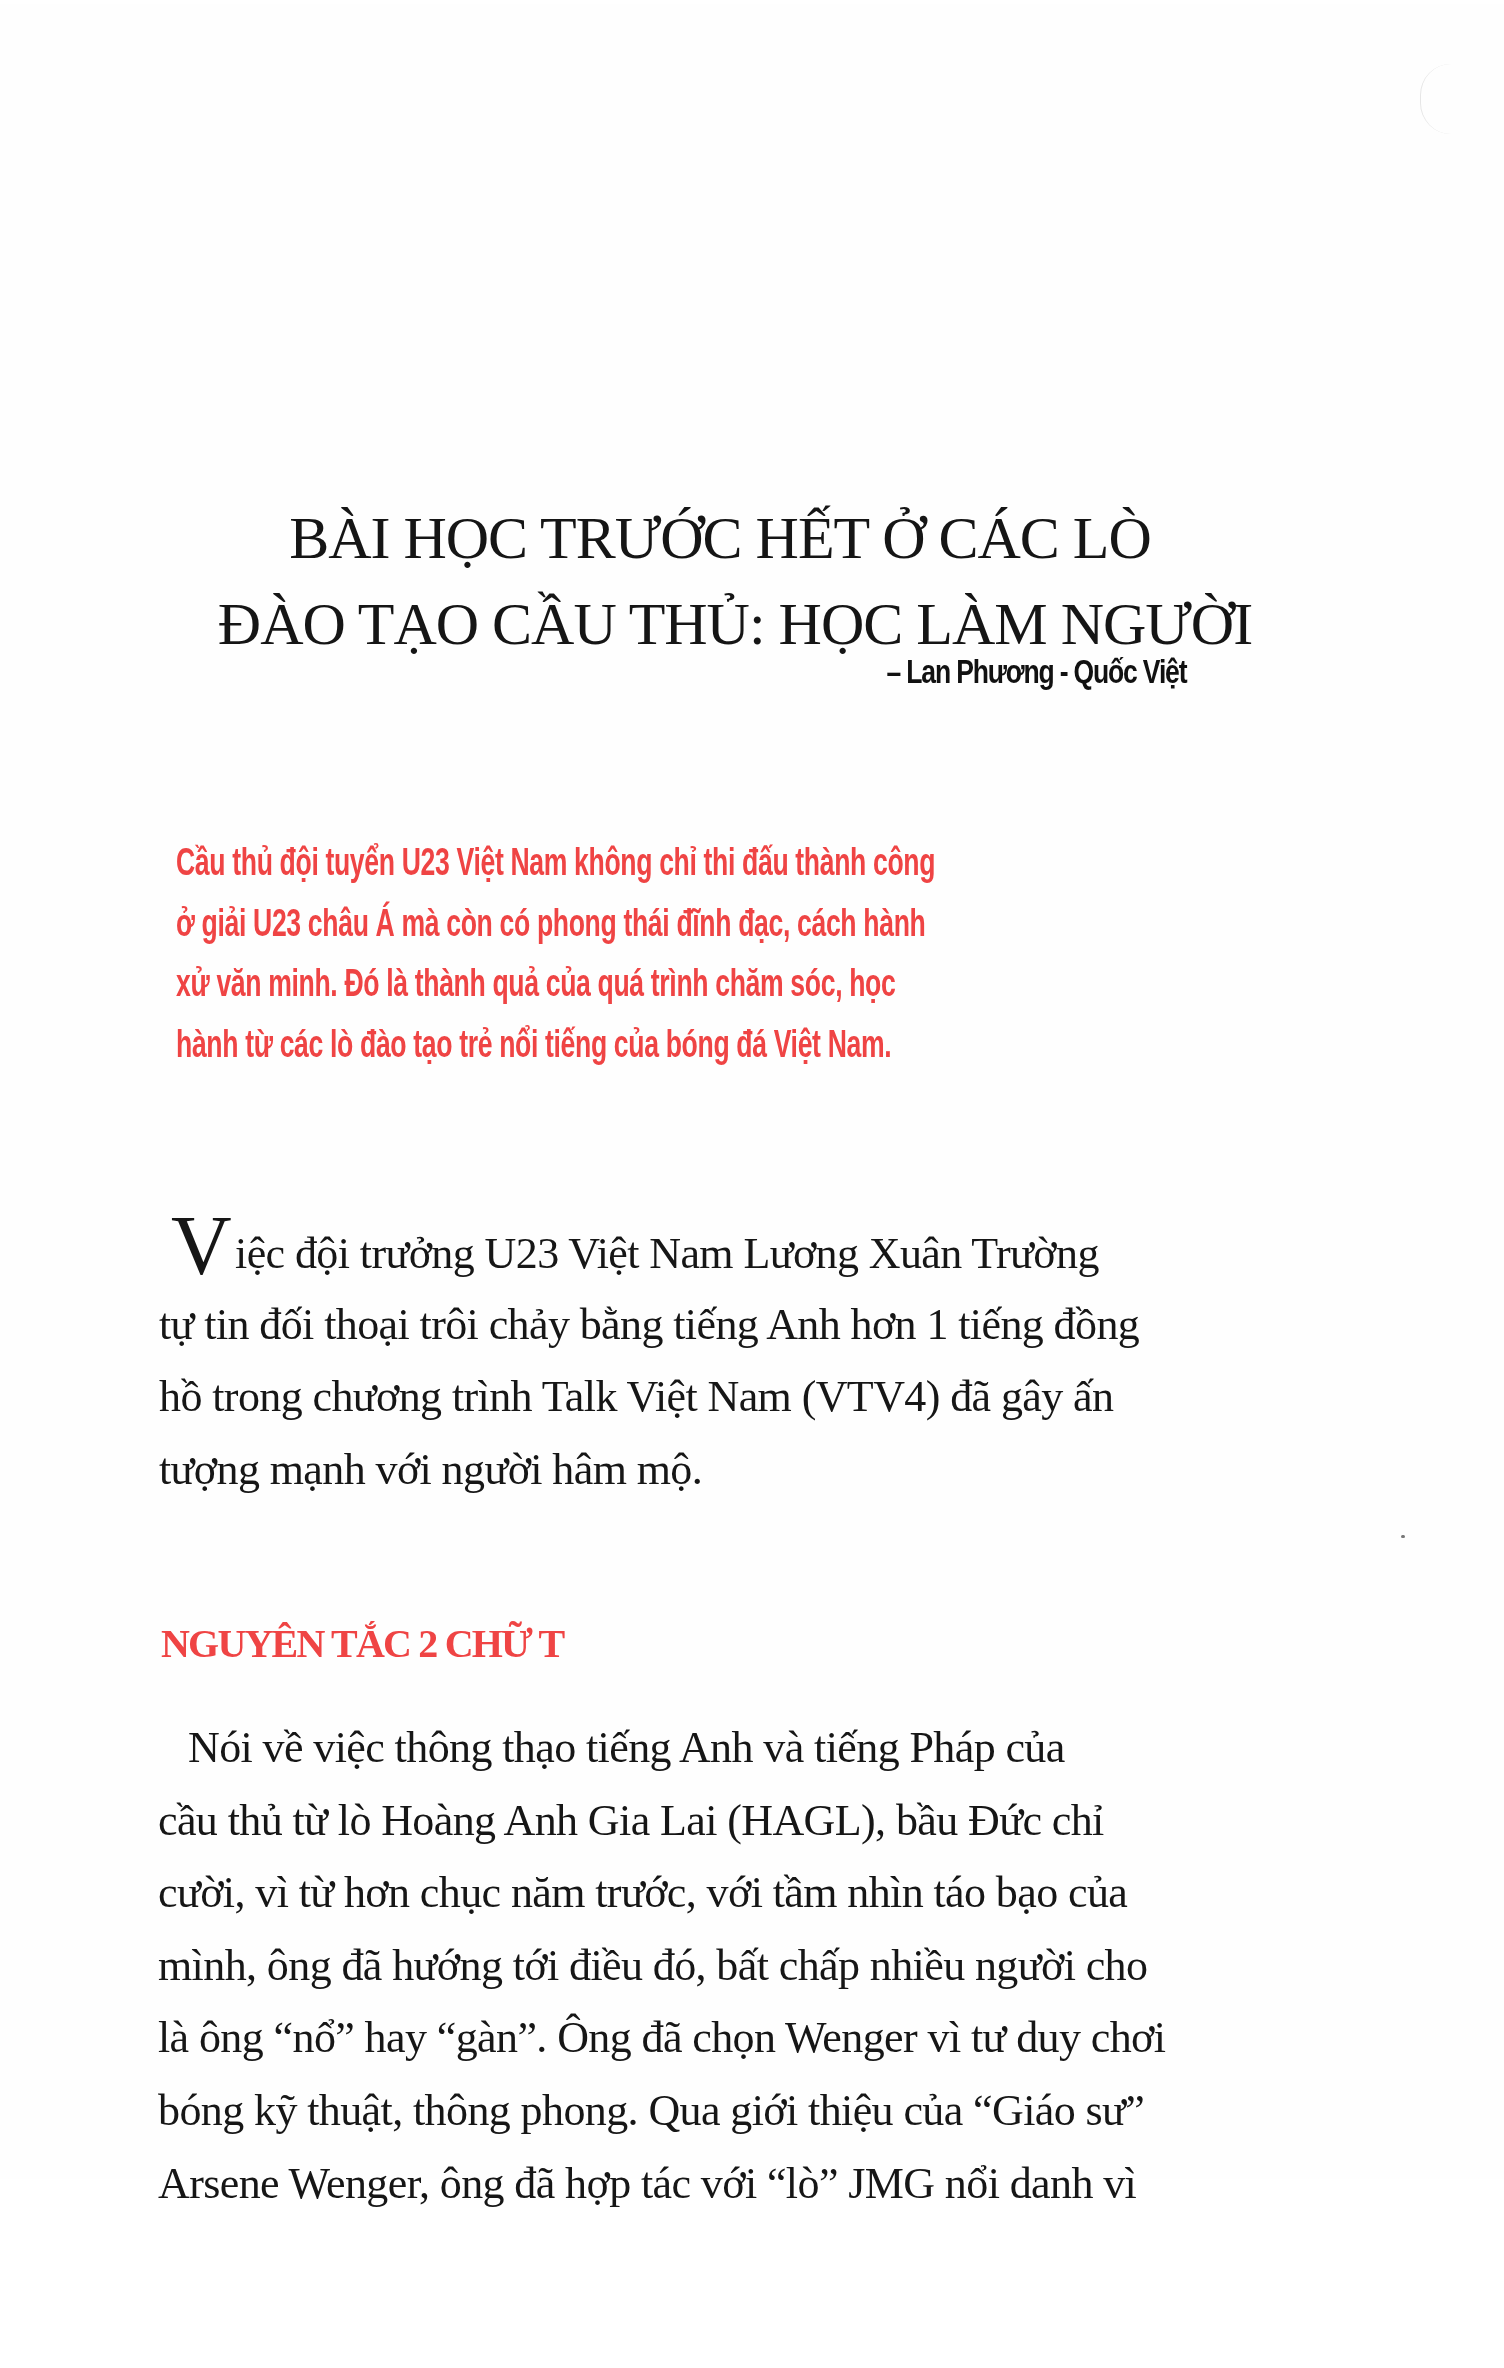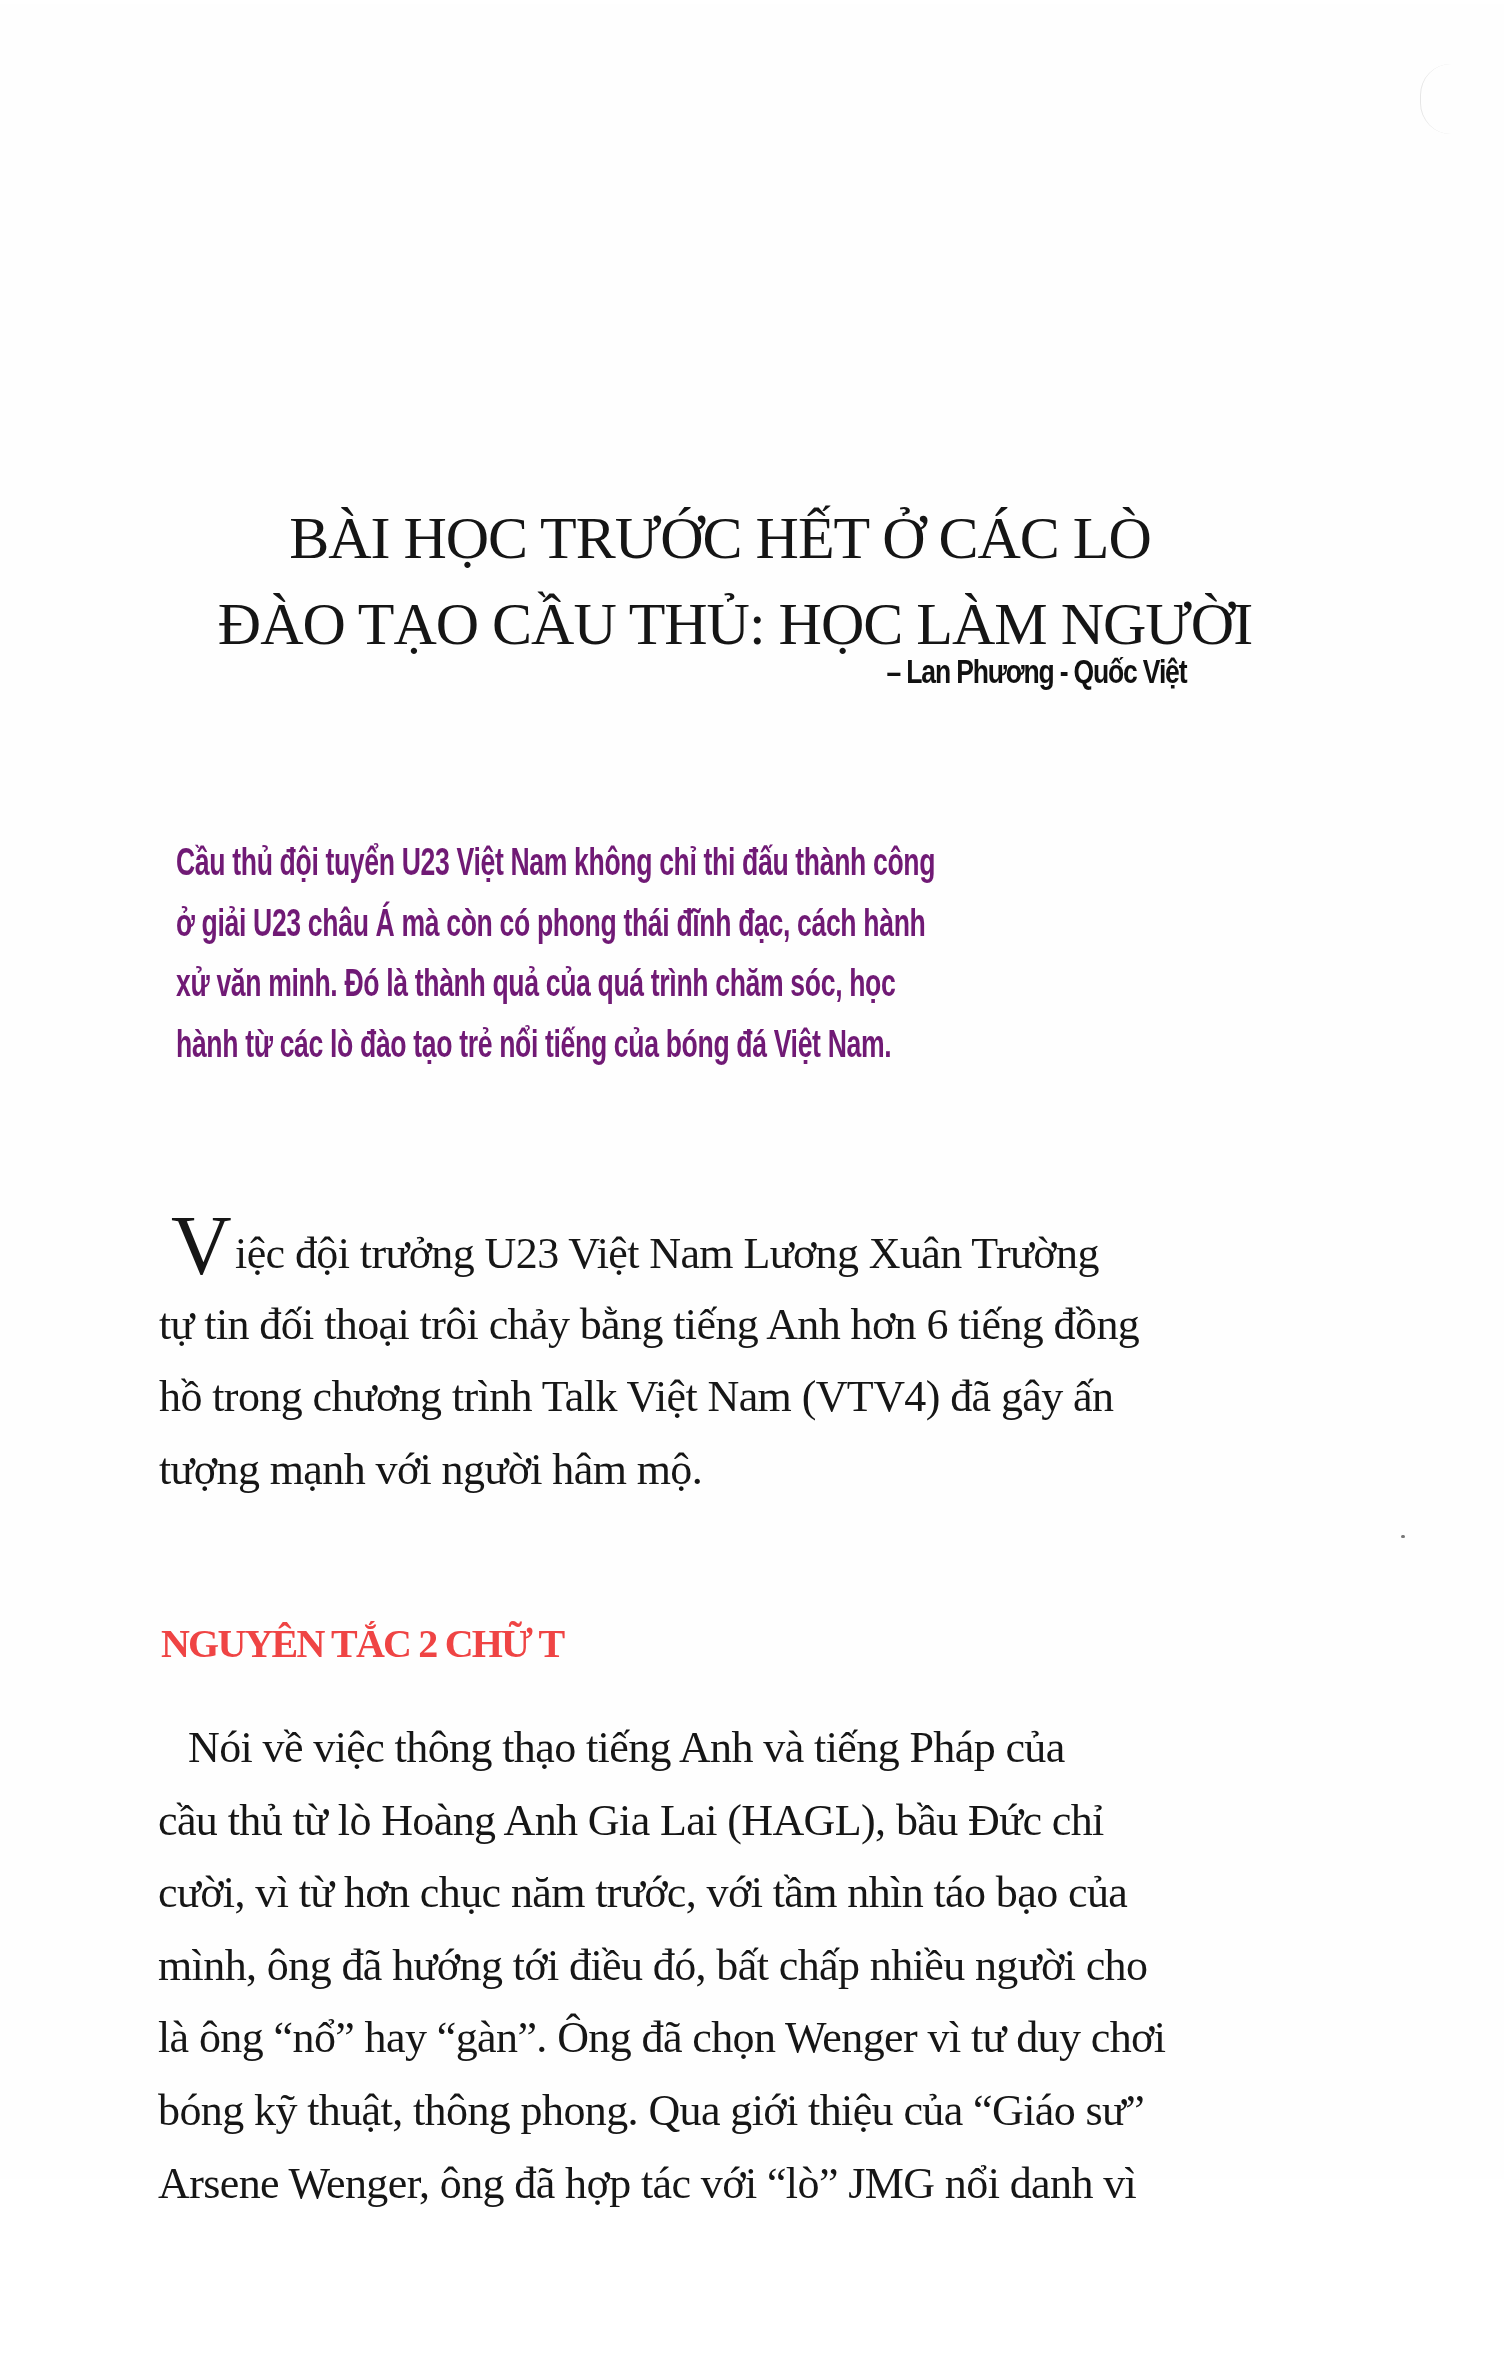--- a/index.html
+++ b/index.html
@@ -48,21 +48,21 @@
       color: #111;
       white-space: nowrap;
     }
     .lead {
       position: absolute;
       left: 176px;
       top: 828px;
       width: 1005px;
       font-family: "Liberation Sans", "DejaVu Sans", sans-serif;
       font-weight: bold;
-      color: #701a75;
+      color: #ef4444;
     }
     .lead-line {
       display: block;
       height: 60.5px;
       line-height: 60px;
       font-size: 38px;
       white-space: nowrap;
       transform: scaleX(0.70);
       transform-origin: left center;
       letter-spacing: -0.5px;
@@ -133,21 +133,21 @@
 
   <div class="lead">
     <span class="lead-line">Cầu thủ đội tuyển U23 Việt Nam không chỉ thi đấu thành công</span>
     <span class="lead-line">ở giải U23 châu Á mà còn có phong thái đĩnh đạc, cách hành</span>
     <span class="lead-line">xử văn minh. Đó là thành quả của quá trình chăm sóc, học</span>
     <span class="lead-line">hành từ các lò đào tạo trẻ nổi tiếng của bóng đá Việt Nam.</span>
   </div>
 
   <div class="body-text p1">
     <span class="body-line"><span class="dropcap">V</span><span class="first-rest">iệc đội trưởng U23 Việt Nam Lương Xuân Trường</span></span>
-    <span class="body-line">tự tin đối thoại trôi chảy bằng tiếng Anh hơn 6 tiếng đồng</span>
+    <span class="body-line">tự tin đối thoại trôi chảy bằng tiếng Anh hơn 1 tiếng đồng</span>
     <span class="body-line">hồ trong chương trình Talk Việt Nam (VTV4) đã gây ấn</span>
     <span class="body-line">tượng mạnh với người hâm mộ.</span>
   </div>
 
   <h2 class="heading">NGUYÊN TẮC 2 CHỮ T</h2>
 
   <div class="body-text p2">
     <span class="body-line">Nói về việc thông thạo tiếng Anh và tiếng Pháp của</span>
     <span class="body-line">cầu thủ từ lò Hoàng Anh Gia Lai (HAGL), bầu Đức chỉ</span>
     <span class="body-line">cười, vì từ hơn chục năm trước, với tầm nhìn táo bạo của</span>

